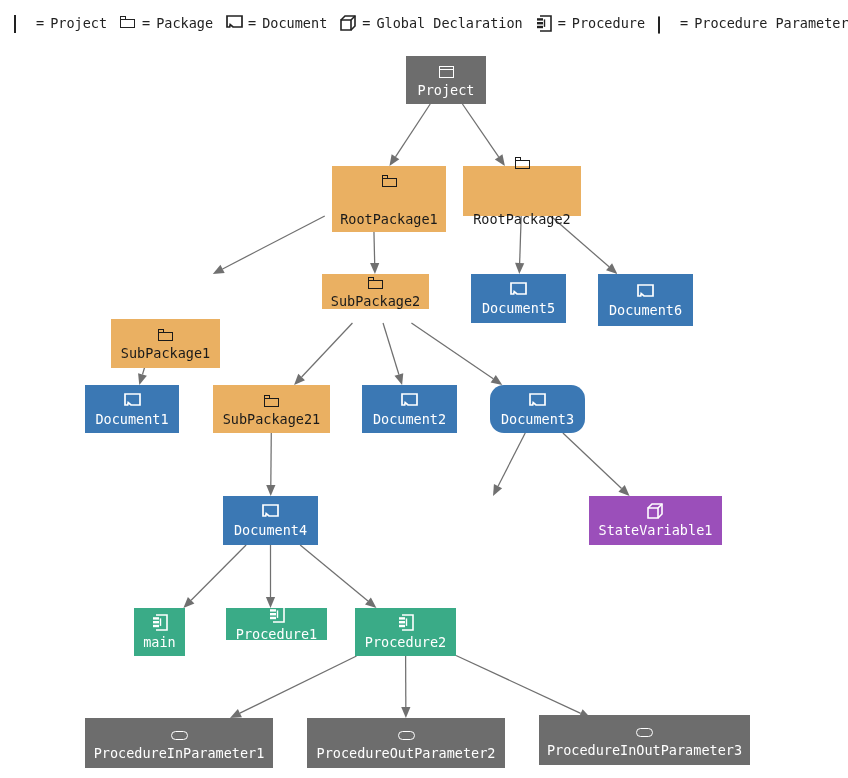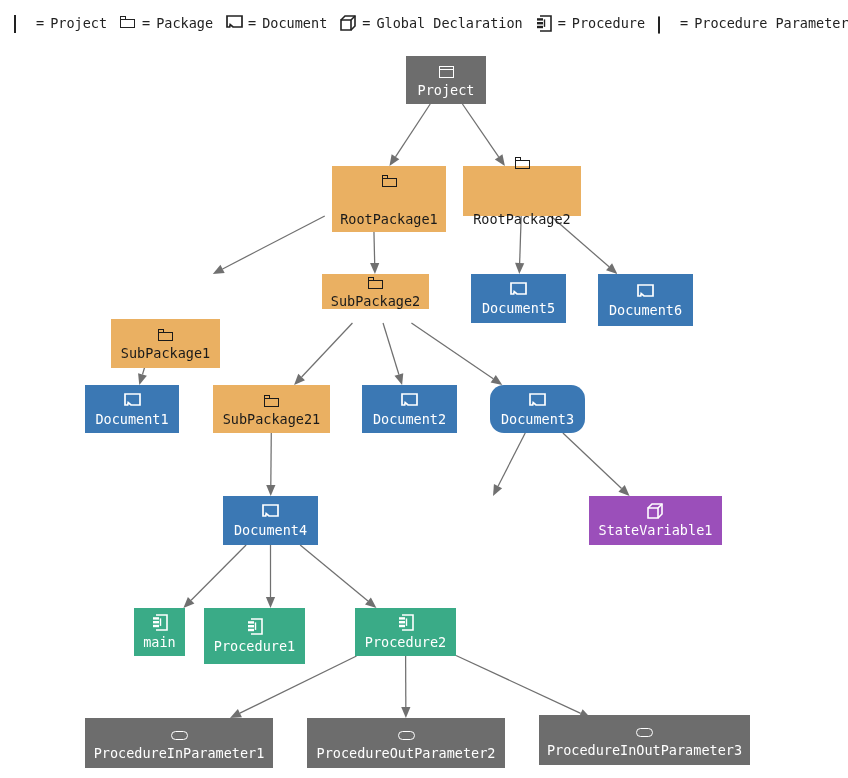--- a/index.html
+++ b/index.html
@@ -351,21 +351,21 @@
             <rect x="1" y="7" width="6" height="2.4"></rect>
             <rect x="1" y="10.8" width="6" height="2.4"></rect>
           </g>
           <g fill="none" stroke="currentColor" stroke-width="1.4">
             <path d="M8.5 4.4 V11.9"></path>
           </g>
         </svg>
       </span>
       <span class="node-label">main</span>
     </div>
-    <div class="node kind-procedure" style="left: 204px; top: 608px; width: 101px; height: 56px;">
+    <div class="node kind-procedure" style="left: 226px; top: 608px; width: 101px; height: 32px;">
       <span class="node-icon">
         <svg width="16" height="17" viewBox="0 0 16 17">
           <g fill="none" stroke="currentColor" stroke-width="1.6">
             <path d="M4 1 H15 V16 H4"></path>
           </g>
           <g fill="currentColor" stroke="none">
             <rect x="1" y="3.2" width="6" height="2.4"></rect>
             <rect x="1" y="7" width="6" height="2.4"></rect>
             <rect x="1" y="10.8" width="6" height="2.4"></rect>
           </g>

